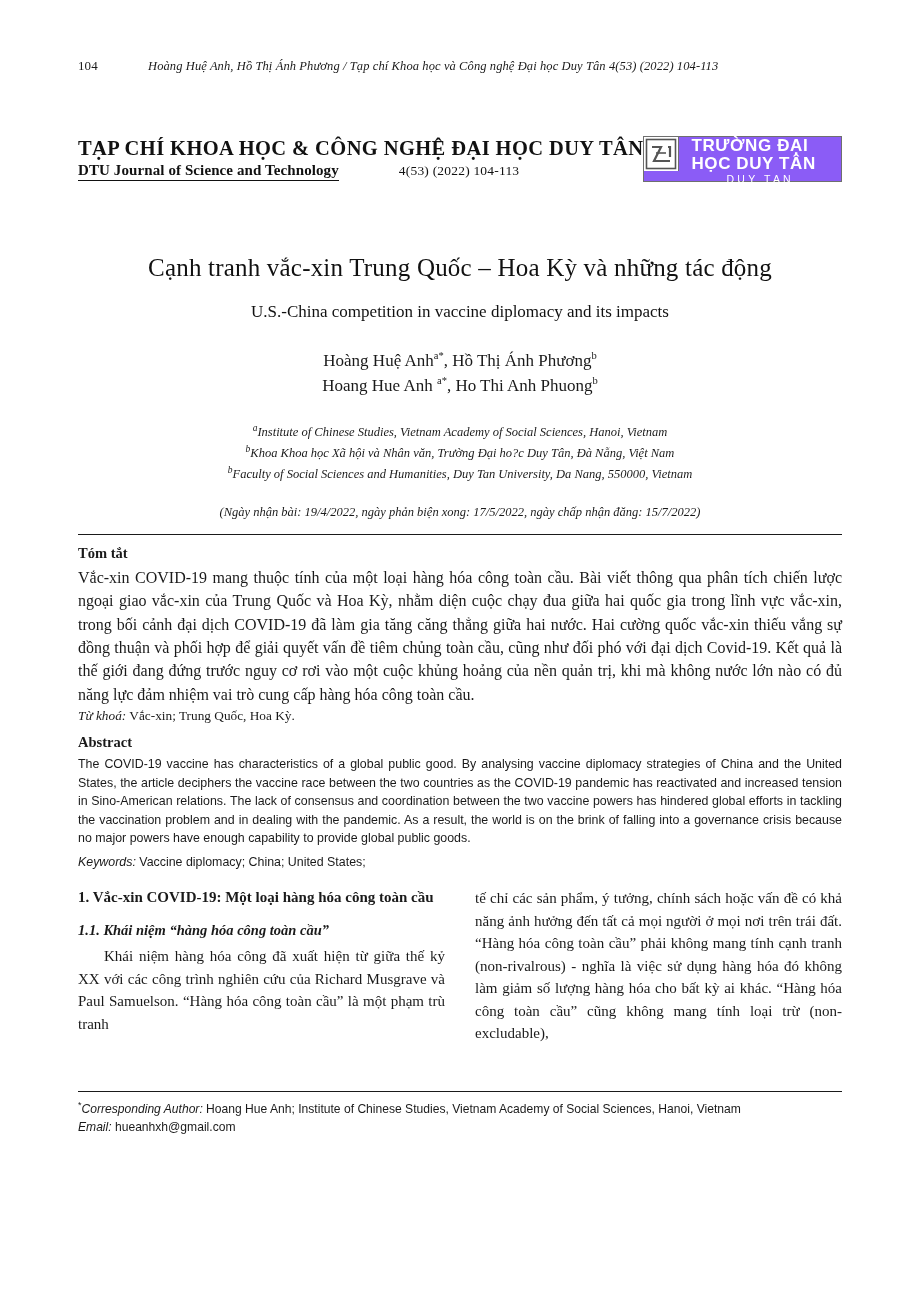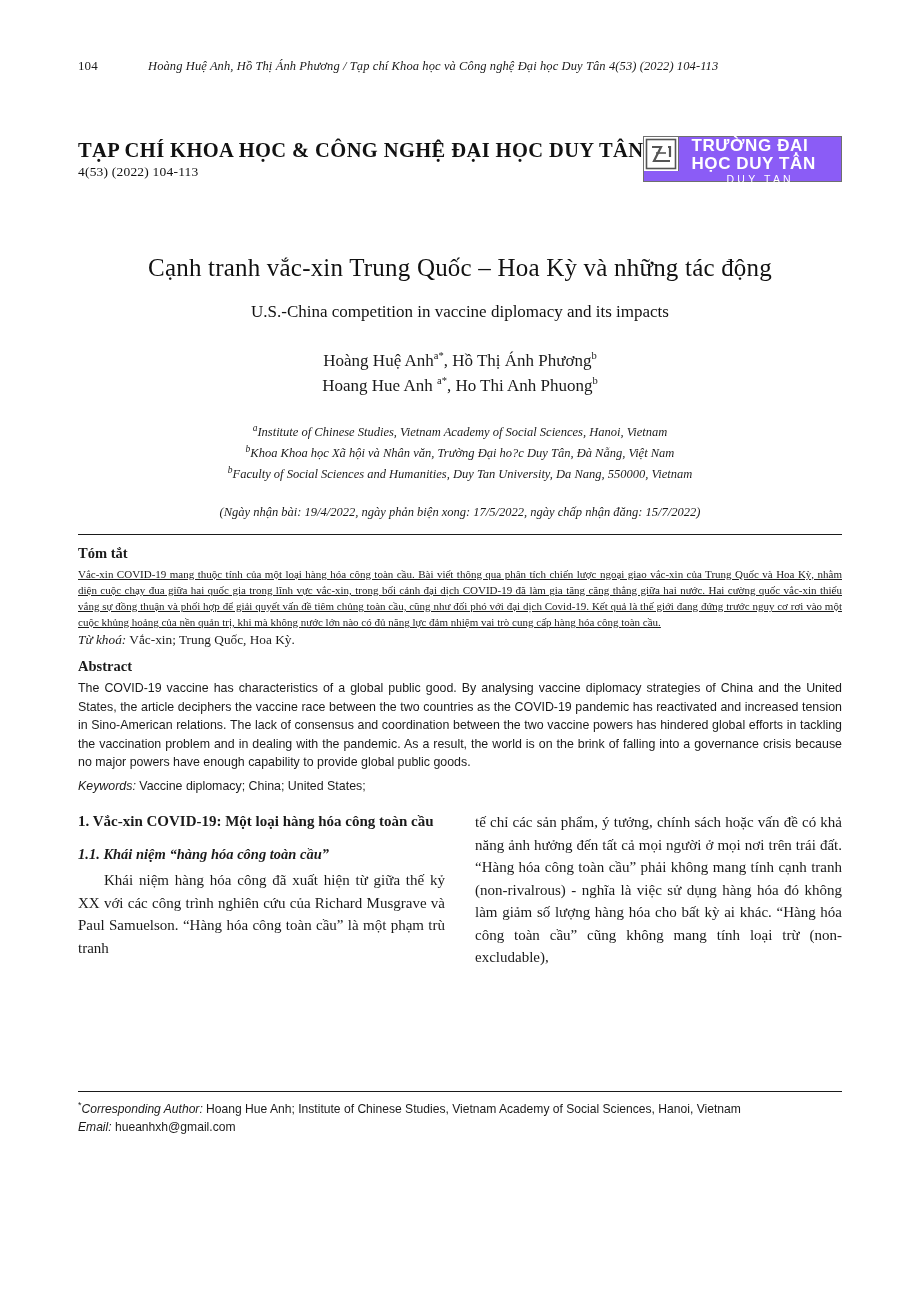--- a/index.html
+++ b/index.html
@@ -164,24 +164,23 @@
   }
 
   
   .sec-head {
     font-weight: bold;
     font-size: 14.5px;
     margin-top: 10px;
     margin-bottom: 4px;
   }
   .abstract-vn {
-    font-size: 11px;
+    font-size: 16px;
     line-height: 1.46;
     text-align: justify;
-    text-decoration: underline;
   }
   .abstract-en {
     font-family: "Liberation Sans", sans-serif;
     font-size: 12.4px;
     line-height: 1.5;
     text-align: justify;
   }
   .keywords {
     font-size: 13.3px;
     margin-top: 2px;
@@ -261,20 +260,21 @@
 
   <div class="running-head">
     <div class="folio">104</div>
     <div class="rh-text">Hoàng Huệ Anh, Hồ Thị Ánh Phương / Tạp chí Khoa học và Công nghệ Đại học Duy Tân 4(53) (2022) 104-113</div>
   </div>
 
   <div class="masthead">
     <div class="masthead-left">
       <div class="journal-vn">TẠP CHÍ KHOA HỌC &amp; CÔNG NGHỆ ĐẠI HỌC DUY TÂN</div>
       <div class="journal-sub-row">
+        <div class="journal-en">DTU Journal of Science and Technology</div>
         <div class="issue-line">4(53) (2022) 104-113</div>
       </div>
     </div>
     <div class="logo-box">
       <div class="logo-mark">
         <svg width="34" height="34" viewBox="0 0 34 34" aria-hidden="true">
           <rect x="2.5" y="2.5" width="29" height="29" fill="none" stroke="#555" stroke-width="1.6"></rect>
           <path d="M8 10 L17 10 L10 24 L26 24" fill="none" stroke="#555" stroke-width="2.2"></path>
           <path d="M24 10 L26 10 L26 20" fill="none" stroke="#555" stroke-width="2.2"></path>
           <path d="M12 16 L22 16" fill="none" stroke="#555" stroke-width="1.6"></path>

